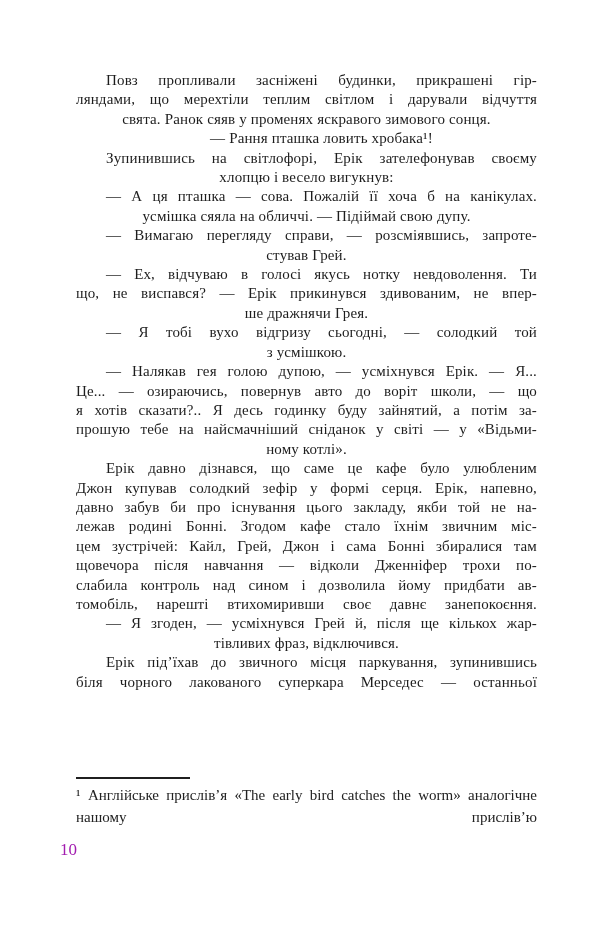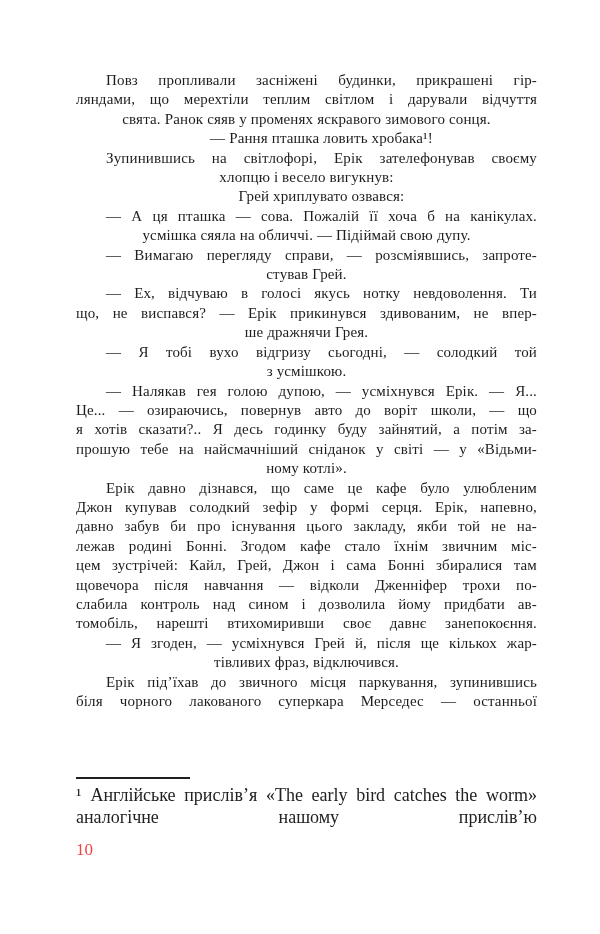--- a/index.html
+++ b/index.html
@@ -43,51 +43,48 @@
     top: 777px;
     width: 114px;
     height: 2px;
     background: #1f1f1f;
   }
   .footnote {
     position: absolute;
     left: 76px;
     top: 785px;
     width: 461px;
-    font-size: 18px;
+    font-size: 15px;
     line-height: 21.5px;
     color: #222222;
   }
   .page-number {
     position: absolute;
-    left: 76px;
+    left: 60px;
     top: 840px;
     font-size: 17px;
-    color: #ef4444;
+    color: #a21caf;
   }
 </style>
 </head>
 <body>
 
 <div class="page">
   <div class="body-text" id="body-text">
       <div class="para">
         <div class="line j ind">Повз пропливали засніжені будинки, прикрашені гір-</div>
         <div class="line j">ляндами, що мерехтіли теплим світлом і дарували відчуття</div>
         <div class="line">свята. Ранок сяяв у променях яскравого зимового сонця.</div>
       </div>
       <div class="para">
         <div class="line ind">— Рання пташка ловить хробака¹!</div>
       </div>
       <div class="para">
         <div class="line j ind">Зупинившись на світлофорі, Ерік зателефонував своєму</div>
         <div class="line">хлопцю і весело вигукнув:</div>
-      </div>
-      <div class="para">
-        <div class="line ind">Грей хриплувато озвався:</div>
       </div>
       <div class="para">
         <div class="line j ind">— А ця пташка — сова. Пожалій її хоча б на канікулах.</div>
       </div>
       <div class="para">
         <div class="line">усмішка сяяла на обличчі. — Підіймай свою дупу.</div>
       </div>
       <div class="para">
         <div class="line j ind">— Вимагаю перегляду справи, — розсміявшись, запроте-</div>
         <div class="line">стував Грей.</div>

